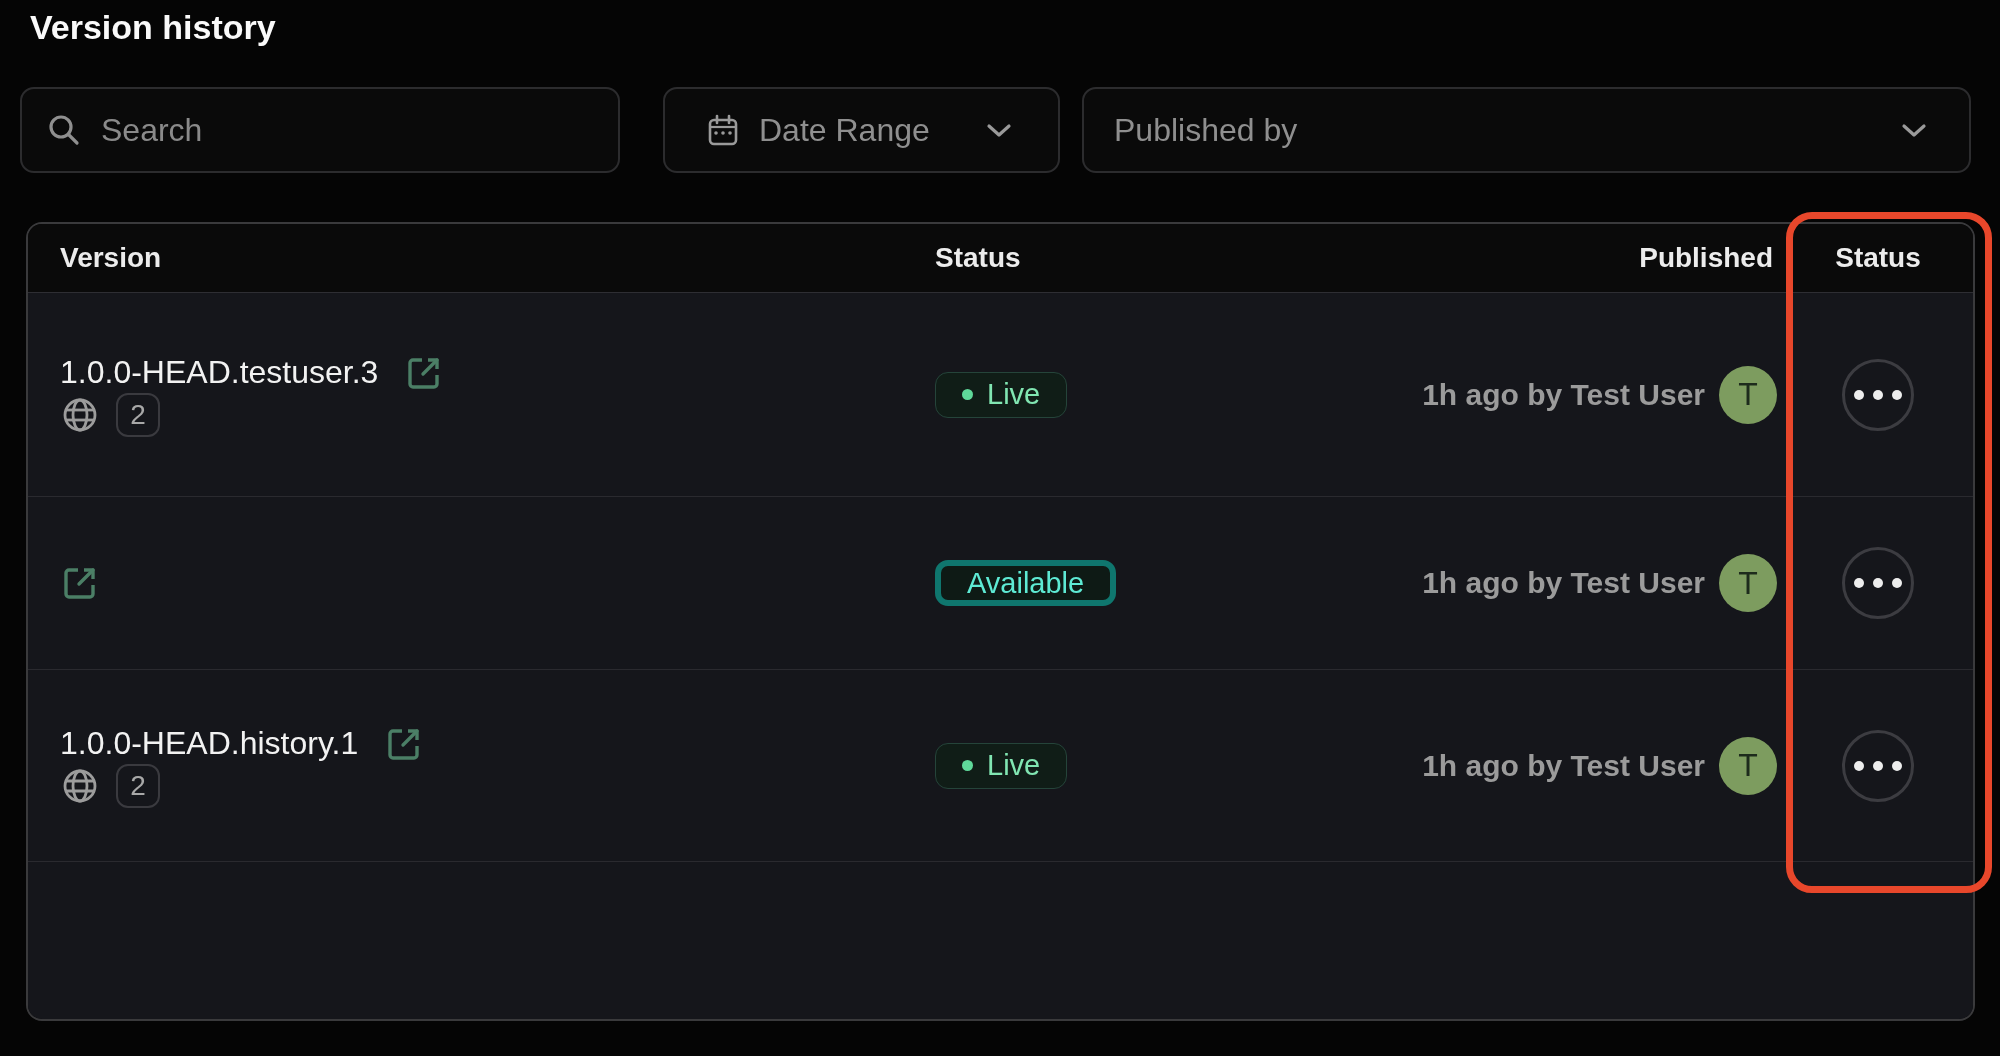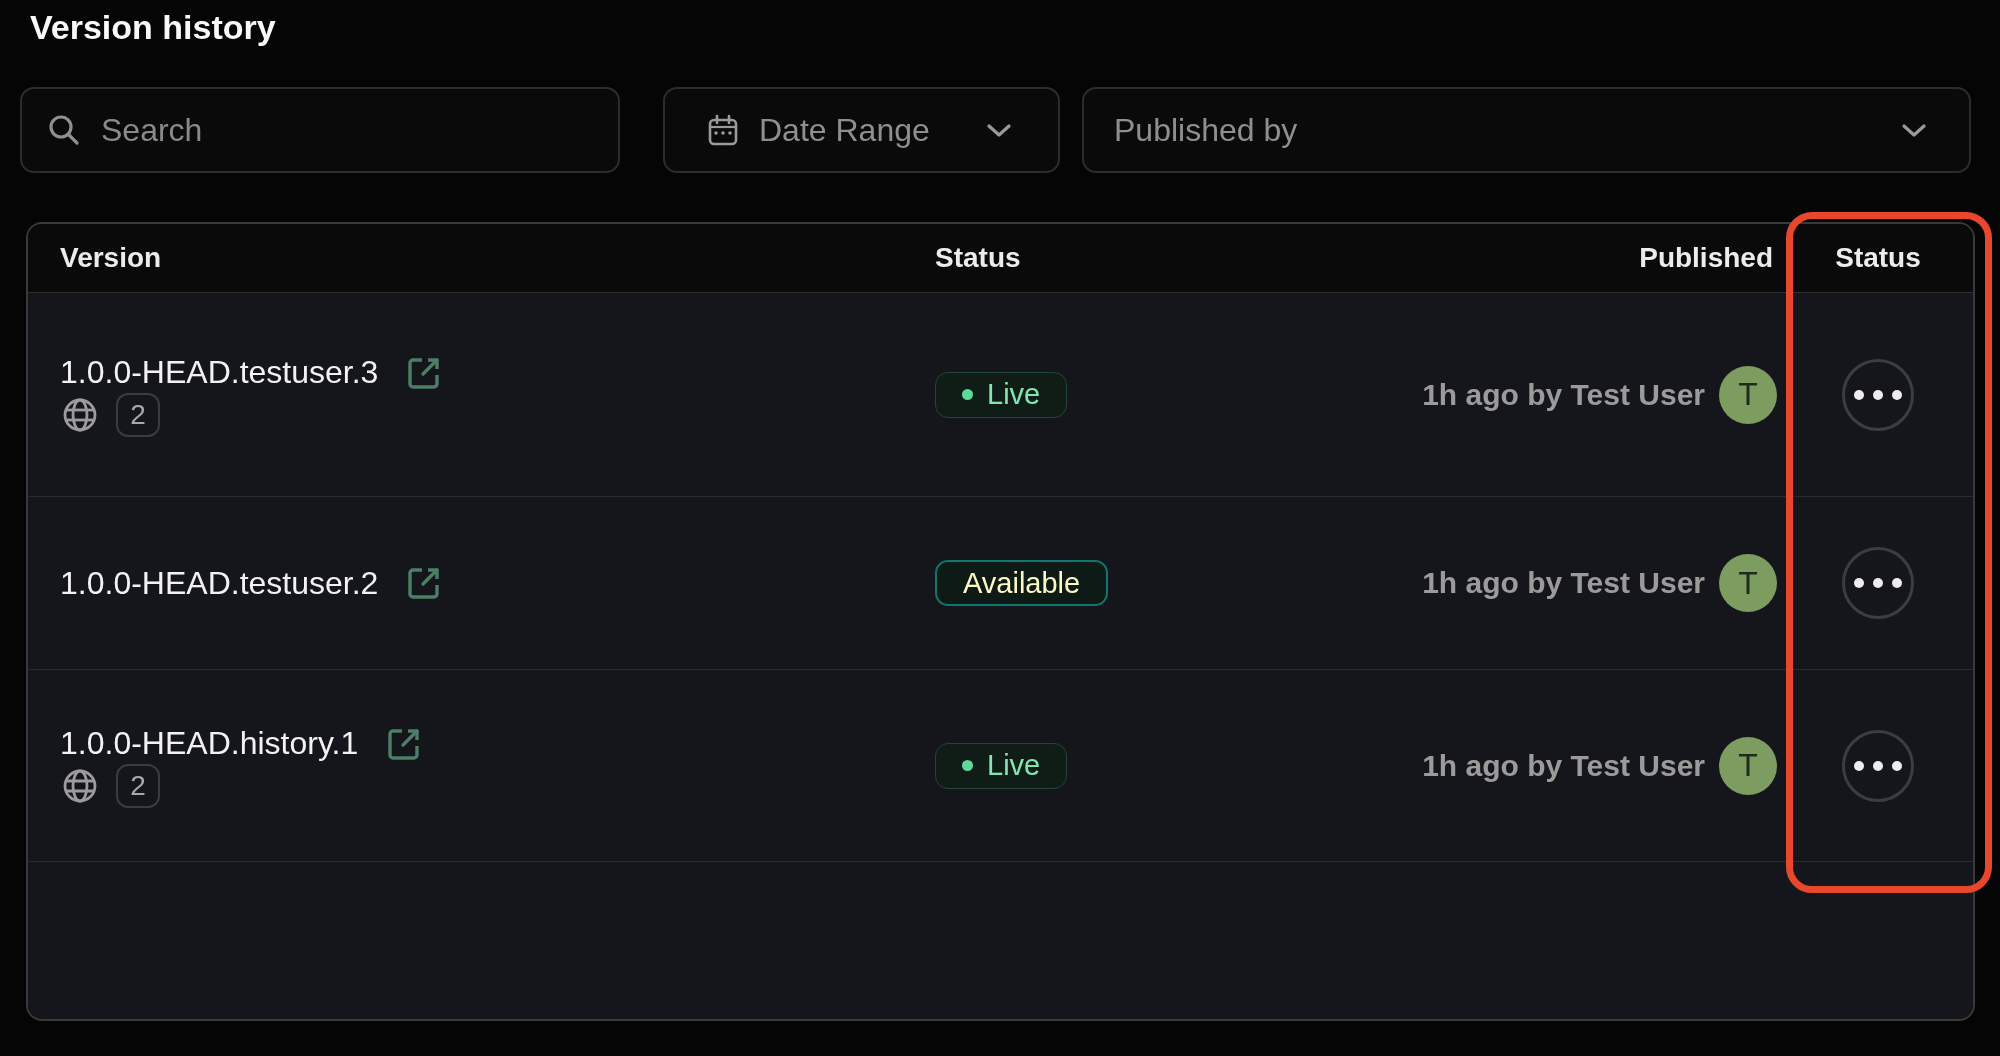--- a/index.html
+++ b/index.html
@@ -41,21 +41,21 @@
   .version-text { font-size:32px; color:#f2f2f2; }
   .env-line { display:flex; align-items:center; gap:16px; }
   .env-badge { min-width:44px; height:44px; border:2px solid #3a3a3f; border-radius:12px;
                display:flex; align-items:center; justify-content:center;
                color:#a8a8a8; font-size:28px; padding:0 10px; }
 
   .cell-status { padding-left:27px; }
   .badge { display:inline-flex; align-items:center; gap:14px; height:46px; padding:0 26px;
            border-radius:13px; font-size:29px; }
   .badge.live { background:#101d17; border:1px solid #25443a; color:#81e6b2;text-align:right; }
-  .badge.available { background:#0e1a15; border:2px solid #0f766e; color:#fef9c3; }
+  .badge.available { background:#0e1a15; border:6px solid #0f766e; color:#5eead4; }
   .badge .status-dot { width:11px; height:11px; border-radius:50%; background:#5fd99a; }
 
   .cell-published { display:flex; align-items:center; justify-content:flex-end; gap:14px;
                     padding-right:6px; font-size:30px; font-weight:bold; color:#9b9b9b; }
   .avatar { width:58px; height:58px; border-radius:50%; background:#7d9c5f; color:#1d2b1c;
             display:flex; align-items:center; justify-content:center; font-size:32px; font-weight:normal; flex:0 0 auto; }
 
   .cell-actions { display:flex; justify-content:center; }
   .dots-button { width:72px; height:72px; border-radius:50%; border:3px solid #3c3c41; background:transparent;
                  display:flex; align-items:center; justify-content:center; gap:9px; cursor:pointer; }
@@ -165,21 +165,20 @@
             <span class="dot"></span>
               <span class="dot"></span>
               <span class="dot"></span>
           </button>
         </div>
       </div>
 
       <div class="trow row-2 grid-cols">
         <div class="cell-version">
           <div class="version-line">
-            <span class="version-text">1.0.0-HEAD.testuser.2</span>
             <span class="icon">
               <svg width="40" height="40" viewBox="0 0 40 40" fill="none">
                 <path d="M33 22 V31 a3 3 0 0 1 -3 3 H9 a3 3 0 0 1 -3 -3 V10 a3 3 0 0 1 3 -3 H18" stroke="#4b7f66" stroke-width="3.4"></path>
                 <path d="M24 7 H33 V16" stroke="#4b7f66" stroke-width="3.4" stroke-linejoin="round"></path>
                 <line x1="33" y1="7" x2="19" y2="21" stroke="#4b7f66" stroke-width="3.4" stroke-linecap="round"></line>
               </svg>
             </span>
           </div>
         </div>
         <div class="cell-status">

